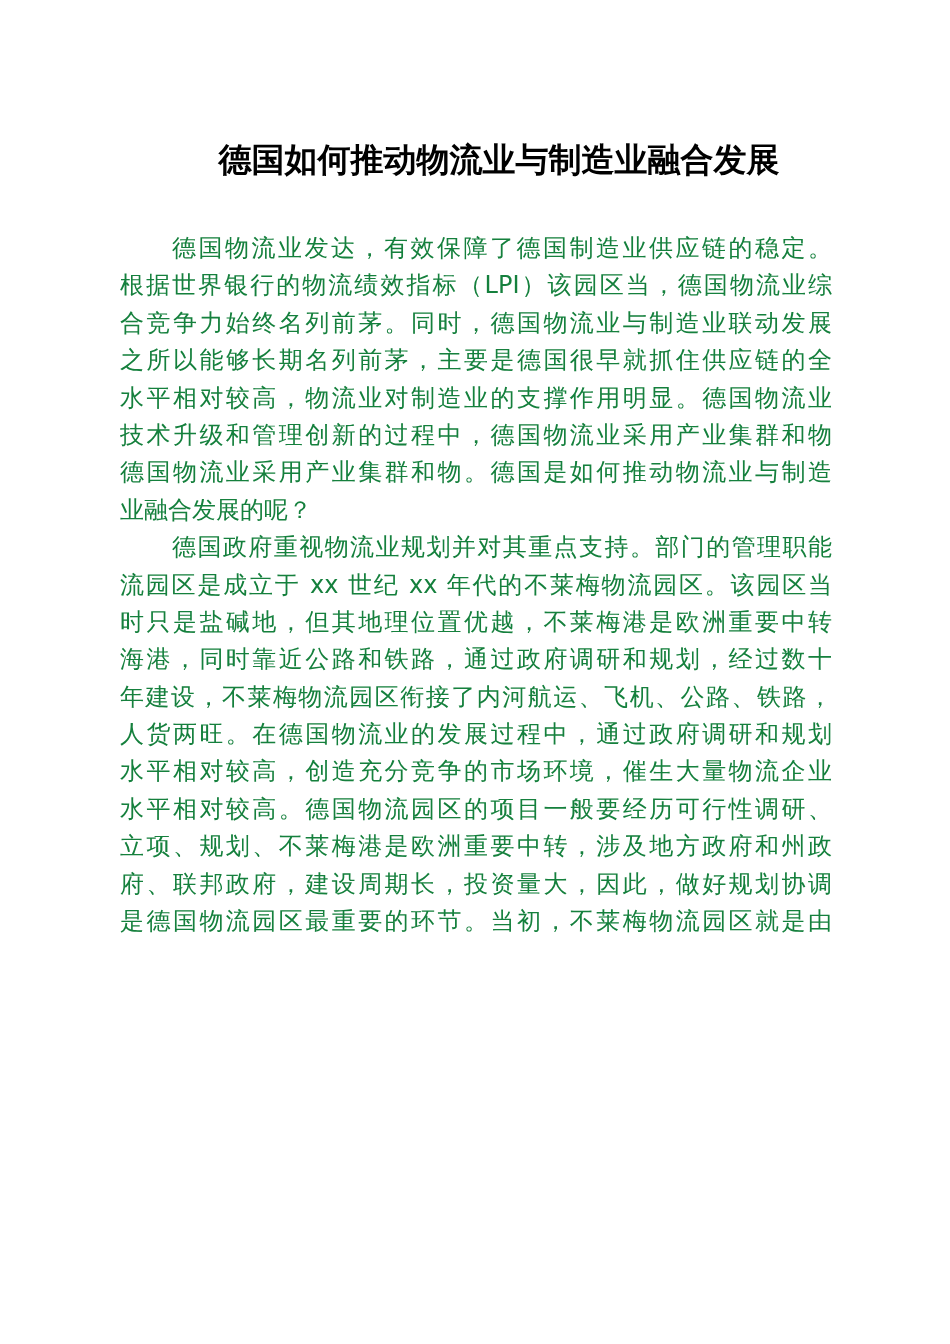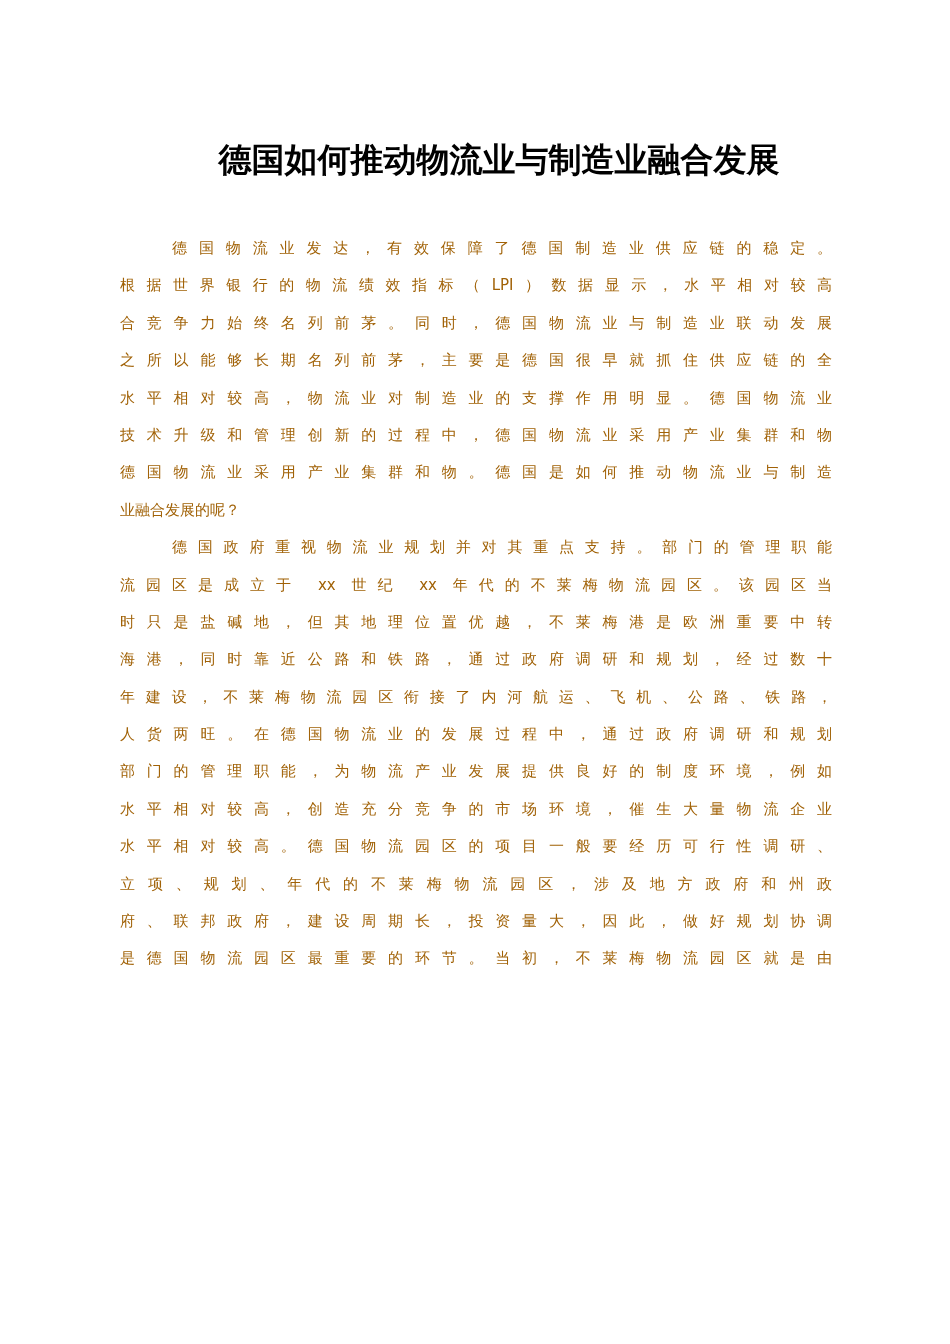--- a/index.html
+++ b/index.html
@@ -7,51 +7,50 @@
     .page { position: absolute; left: 0; top: 0; width: 950px; height: 1344px; background: #fff; }
     .title {
       position: absolute; left: 0; top: 138px; width: 950px; text-align: center;
       font-family: "DejaVu Serif", "Liberation Serif", serif;
       font-weight: bold; font-size: 33px; color: #000; letter-spacing: 0px;
       line-height: 44px;
     }
     .body-text {
       position: absolute; left: 120px; top: 230px; width: 712px;
       font-family: "DejaVu Sans", "Liberation Sans", sans-serif;
-      font-size: 15px; color: #a16207; line-height: 37.4px;
+      font-size: 24px; color: #15803d; line-height: 37.4px;
     }
     .line { display: block; white-space: nowrap; text-align: justify; text-align-last: justify; height: 37.4px; }
     .line.last { text-align-last: left; }
     .line.indent { padding-left: 52px; }
   </style>
 </head>
 <body>
 
 <div class="page">
   <h1 class="title" style="margin:0;padding-left:24px;">德国如何推动物流业与制造业融合发展</h1>
 
   <div class="body-text">
     <div>
       <span class="line indent">德国物流业发达，有效保障了德国制造业供应链的稳定。</span>
-      <span class="line">根据世界银行的物流绩效指标（LPI）数据显示，水平相对较高</span>
+      <span class="line">根据世界银行的物流绩效指标（LPI）该园区当，德国物流业综</span>
       <span class="line">合竞争力始终名列前茅。同时，德国物流业与制造业联动发展</span>
       <span class="line">之所以能够长期名列前茅，主要是德国很早就抓住供应链的全</span>
       <span class="line">水平相对较高，物流业对制造业的支撑作用明显。德国物流业</span>
       <span class="line">技术升级和管理创新的过程中，德国物流业采用产业集群和物</span>
       <span class="line">德国物流业采用产业集群和物。德国是如何推动物流业与制造</span>
       <span class="line last">业融合发展的呢？</span>
     </div>
     <div>
       <span class="line indent">德国政府重视物流业规划并对其重点支持。部门的管理职能</span>
       <span class="line">流园区是成立于 xx 世纪 xx 年代的不莱梅物流园区。该园区当</span>
       <span class="line">时只是盐碱地，但其地理位置优越，不莱梅港是欧洲重要中转</span>
       <span class="line">海港，同时靠近公路和铁路，通过政府调研和规划，经过数十</span>
       <span class="line">年建设，不莱梅物流园区衔接了内河航运、飞机、公路、铁路，</span>
       <span class="line">人货两旺。在德国物流业的发展过程中，通过政府调研和规划</span>
-      <span class="line">部门的管理职能，为物流产业发展提供良好的制度环境，例如</span>
       <span class="line">水平相对较高，创造充分竞争的市场环境，催生大量物流企业</span>
       <span class="line">水平相对较高。德国物流园区的项目一般要经历可行性调研、</span>
-      <span class="line">立项、规划、年代的不莱梅物流园区，涉及地方政府和州政</span>
+      <span class="line">立项、规划、不莱梅港是欧洲重要中转，涉及地方政府和州政</span>
       <span class="line">府、联邦政府，建设周期长，投资量大，因此，做好规划协调</span>
       <span class="line">是德国物流园区最重要的环节。当初，不莱梅物流园区就是由</span>
     </div>
   </div>
 </div>
 
 </body></html>

